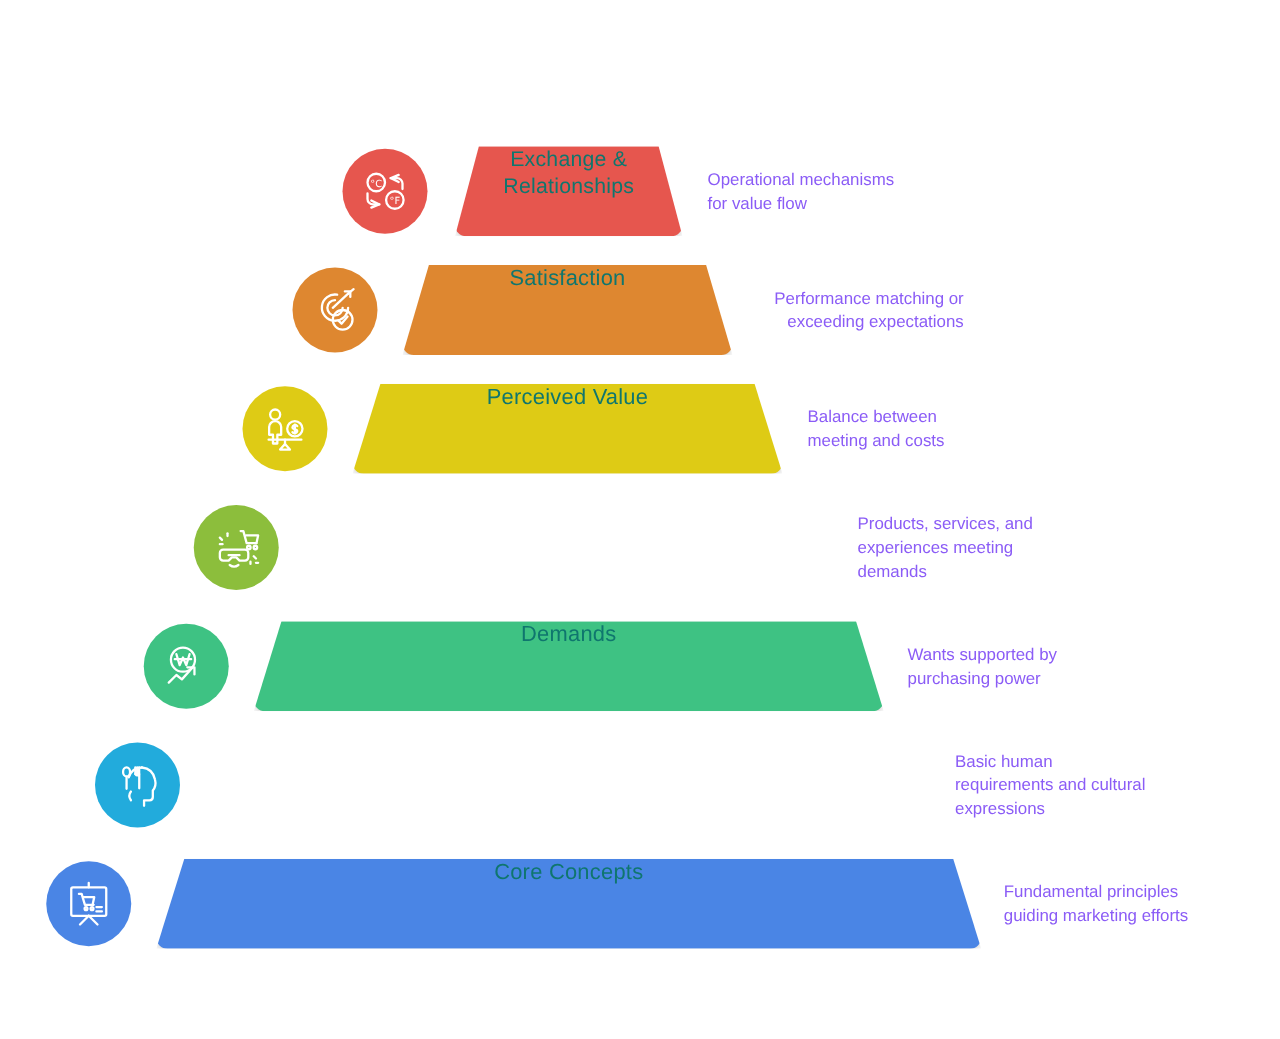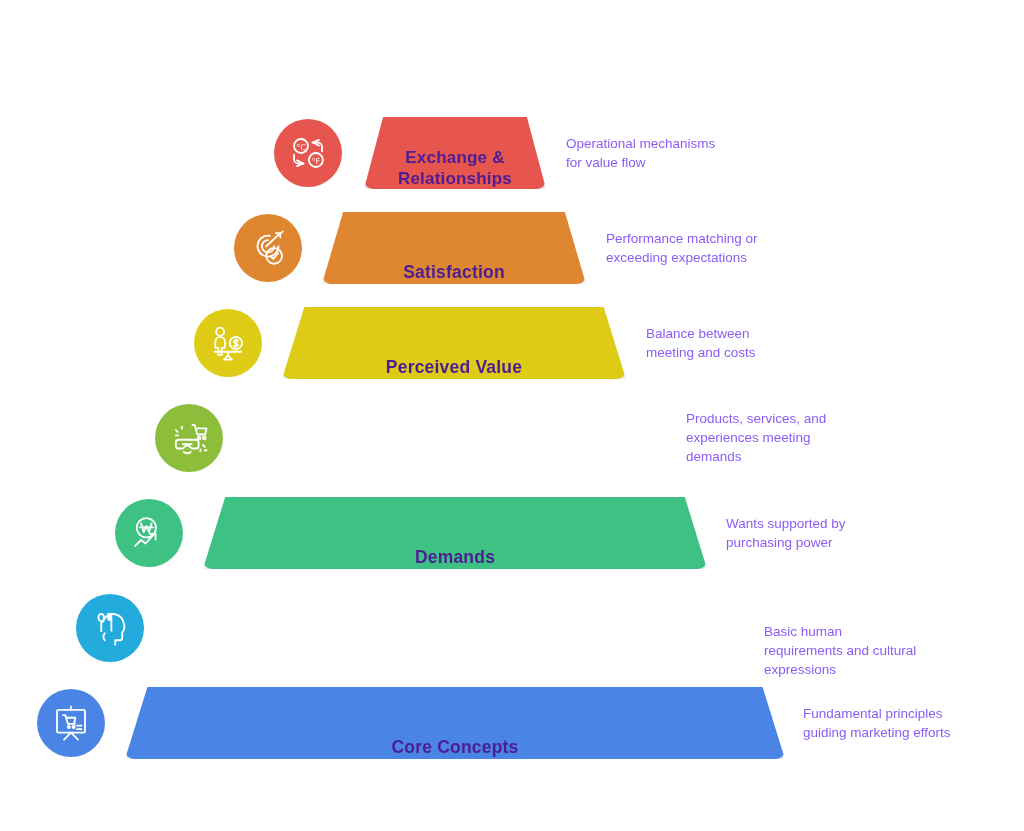--- a/index.html
+++ b/index.html
@@ -59,24 +59,24 @@
   .band {
     position: absolute;
     inset: 0;
     border-radius: 9px;
     filter: drop-shadow(0 2px 3px rgba(0,0,0,0.17));
   }
   .band-label {
     position: absolute;
     inset: 0;
     display: flex;
-    align-items: flex-end;
+    align-items: flex-start;
     justify-content: center;
-    color: #4c1d95;
-    font-weight: bold;
+    color: #0f766e;
+    font-weight: normal;
     font-size: 17.5px;
     line-height: 1.25;
     text-align: center;
     letter-spacing: 0.2px;
     pointer-events: none;
   }
   .band-label.two-line {
     font-size: 17px;
   }
 
@@ -134,21 +134,21 @@
           <path d="M36 9 L41 5"></path>
           <circle cx="31" cy="33" r="9"></circle>
           <path d="M27 33.5 L30 36.5 L35.5 30"></path>
         </svg>
       </span>
     </div>
     <div class="band-wrap" style="left:322px; width:264px;">
       <div class="band" style="background:#de8730; clip-path: polygon(8% 0%, 92% 0%, 100% 100%, 0% 100%);"></div>
       <div class="band-label">Satisfaction</div>
     </div>
-    <div class="desc" style="left:606px; width:165px;">Performance matching or exceeding expectations</div>
+    <div class="desc" style="left:606px; width:165px;text-align:right;">Performance matching or exceeding expectations</div>
   </div>
 
   <div class="level-row" style="top:298px;">
     <div class="icon-badge" style="left:194px; width:68px; height:68px; background:#decb15;">
       <span>
         <svg viewBox="0 0 48 48" fill="none" stroke="#ffffff" stroke-width="2.1" stroke-linecap="round" stroke-linejoin="round">
           <circle cx="15" cy="11" r="4.6"></circle>
           <path d="M15 17 a5.5 5.5 0 0 0 -5.5 5.5 v7 h3.5 v8 h4 v-8 h3.5 v-7 A5.5 5.5 0 0 0 15 17z"></path>
           <circle cx="33" cy="24" r="7"></circle>
           <path d="M33 20.2 v7.8"></path>
@@ -217,21 +217,21 @@
           <ellipse cx="14" cy="12" rx="3.2" ry="4.2"></ellipse>
           <path d="M14 16.5 v11"></path>
           <path d="M22 8 v6"></path>
           <path d="M25.5 8 v6"></path>
           <path d="M23.7 8 v6"></path>
           <path d="M22 14 q1.8 2.5 3.6 0 v13"></path>
           <path d="M18 30 q-3 4 0 8"></path>
         </svg>
       </span>
     </div>
-    <div class="desc" style="left:764px; width:160px;margin-top:23px;">Basic human requirements and cultural expressions</div>
+    <div class="desc" style="left:764px; width:160px;">Basic human requirements and cultural expressions</div>
   </div>
 
   <div class="level-row" style="top:678px;">
     <div class="icon-badge" style="left:37px; width:68px; height:68px; background:#4a85e5;">
       <span>
         <svg viewBox="0 0 48 48" fill="none" stroke="#ffffff" stroke-width="2.1" stroke-linecap="round" stroke-linejoin="round">
           <path d="M24 5 v4"></path>
           <rect x="8" y="9" width="32" height="26" rx="1.5"></rect>
           <path d="M24 35 l-8 8"></path>
           <path d="M24 35 l8 8"></path>

